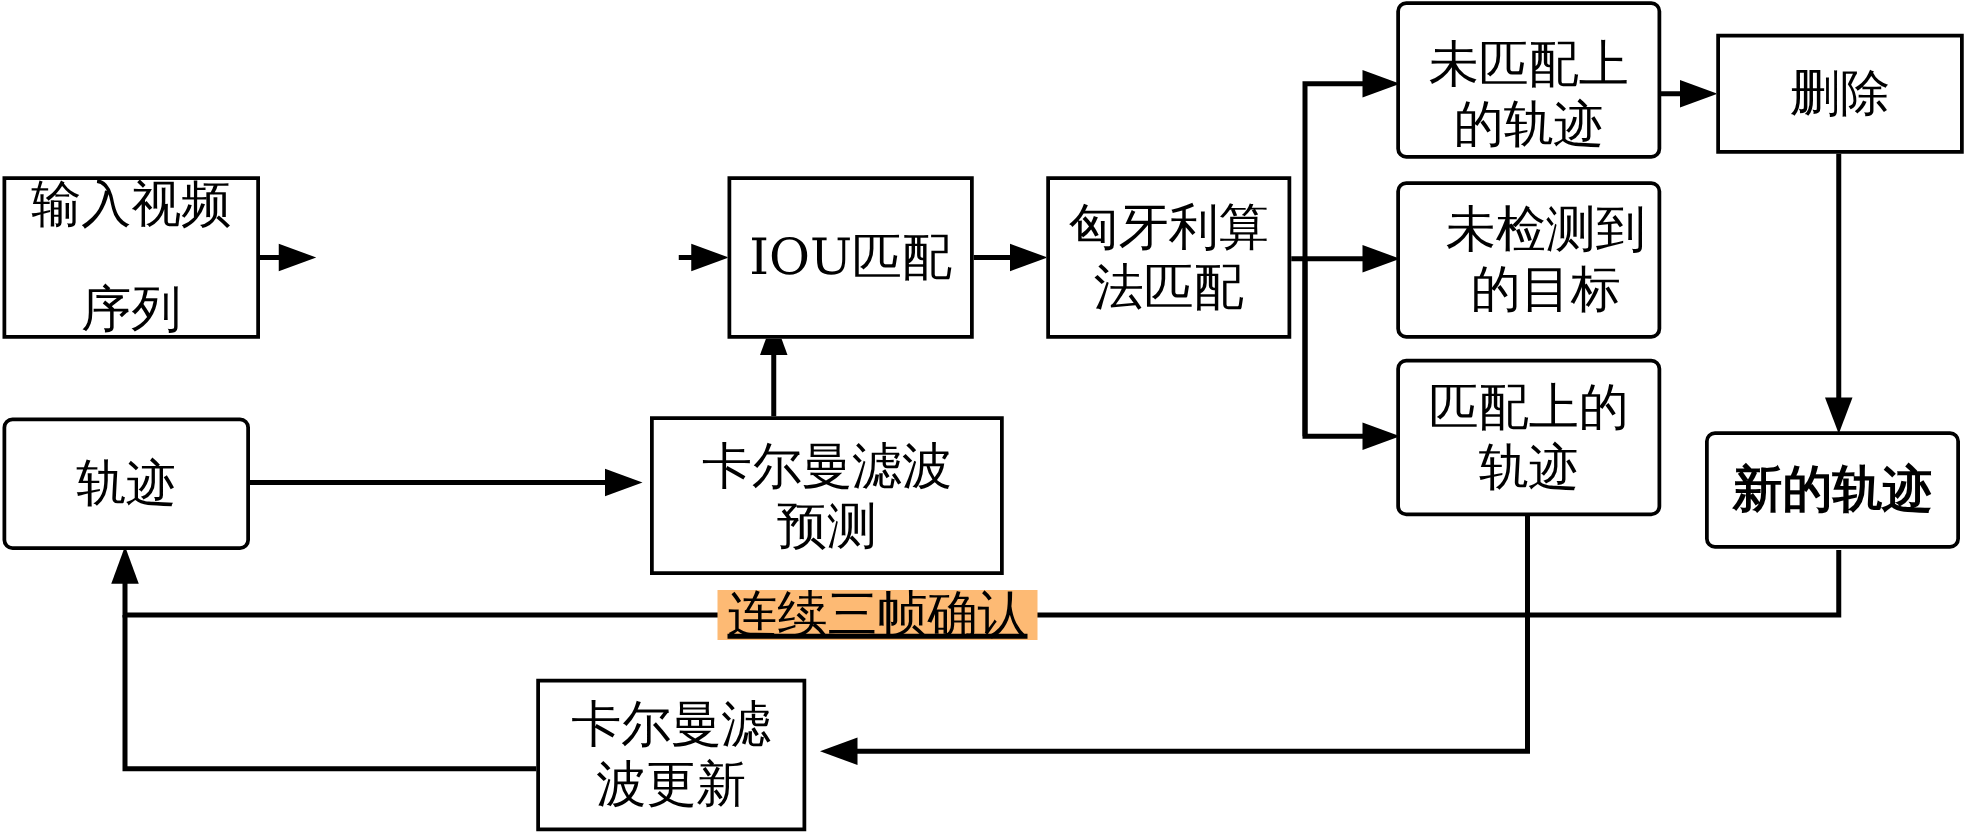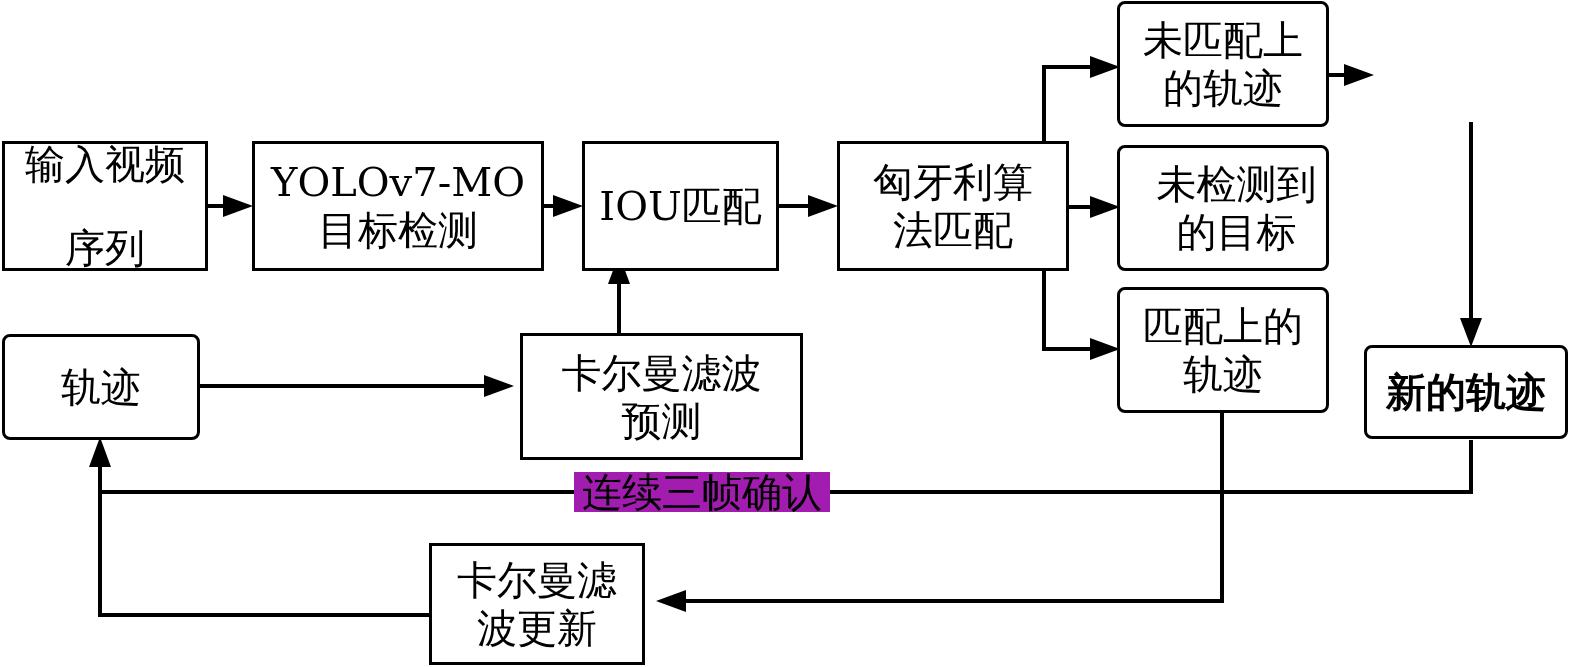--- a/index.html
+++ b/index.html
@@ -4,22 +4,22 @@
 <style>
   html, body { margin: 0; padding: 0; background: #ffffff; }
   body { width: 1575px; height: 667px; position: relative; overflow: hidden;
          font-family: "DejaVu Serif", "Liberation Serif", serif; color: #000; }
   #canvas { position: absolute; left: 0; top: 0; width: 1575px; height: 667px; }
   .box { position: absolute; box-sizing: border-box; border: 3px solid #000; background: #fff;
          display: flex; flex-direction: column; align-items: center; justify-content: center;
          text-align: center; font-size: 40px; line-height: 1.2; }
   .box.round { border-radius: 8px; }
   .box span { display: block; white-space: nowrap; }
-  .label { position: absolute; background: #a21caf; font-size: 40px; line-height: 1; padding: 0 8px;
-           white-space: nowrap; }
+  .label { position: absolute; background: #fdba74; font-size: 40px; line-height: 1; padding: 0 8px;
+           white-space: nowrap; text-decoration: underline; }
   svg { position: absolute; left: 0; top: 0; }
 </style>
 </head>
 <body>
 
 <div id="canvas">
   <svg width="1575" height="667">
     <defs>
       <marker id="arr" viewBox="0 0 10 10" refX="10" refY="5" markerWidth="7" markerHeight="7" markerUnits="userSpaceOnUse" orient="auto">
       </marker>
@@ -66,49 +66,48 @@
     </g>
   </svg>
 
   <div class="label" style="left:574px; top:472px;">连续三帧确认</div>
 
   <div class="box" style="left:2px; top:141px; width:206px; height:130px;gap:36px;">
     <span>输入视频</span>
     <span>序列</span>
   </div>
 
-  <div class="box" style="left:252px; top:141px; width:292px; height:130px;">
-    <span>YOLOv7-MO</span>
-    <span>目标检测</span>
-  </div>
 
   <div class="box" style="left:582px; top:141px; width:197px; height:130px;">
     <span>IOU匹配</span>
   </div>
 
-  <div class="box" style="left:837px; top:141px; width:232px; height:130px;">
+  <div class="box" style="left:837px; top:141px; width:196px; height:130px;">
     <span>匈牙利算</span>
     <span>法匹配</span>
   </div>
 
-  <div class="box round" style="left:1117px; top:1px; width:212px; height:126px;">
+  <div class="box round" style="left:1117px; top:1px; width:212px; height:126px;justify-content:flex-end;">
     <span>未匹配上</span>
     <span>的轨迹</span>
   </div>
 
   <div class="box round" style="left:1117px; top:145px; width:212px; height:126px;padding-left:27px;">
     <span>未检测到</span>
     <span>的目标</span>
   </div>
 
   <div class="box round" style="left:1117px; top:287px; width:212px; height:126px;">
     <span>匹配上的</span>
     <span>轨迹</span>
   </div>
 
+  <div class="box" style="left:1373px; top:27px; width:198px; height:96px;">
+    <span>删除</span>
+  </div>
 
   <div class="box round" style="left:1364px; top:345px; width:204px; height:94px;font-weight:bold;">
     <span>新的轨迹</span>
   </div>
 
   <div class="box round" style="left:2px; top:334px; width:198px; height:106px;">
     <span>轨迹</span>
   </div>
 
   <div class="box" style="left:520px; top:333px; width:283px; height:127px;">

